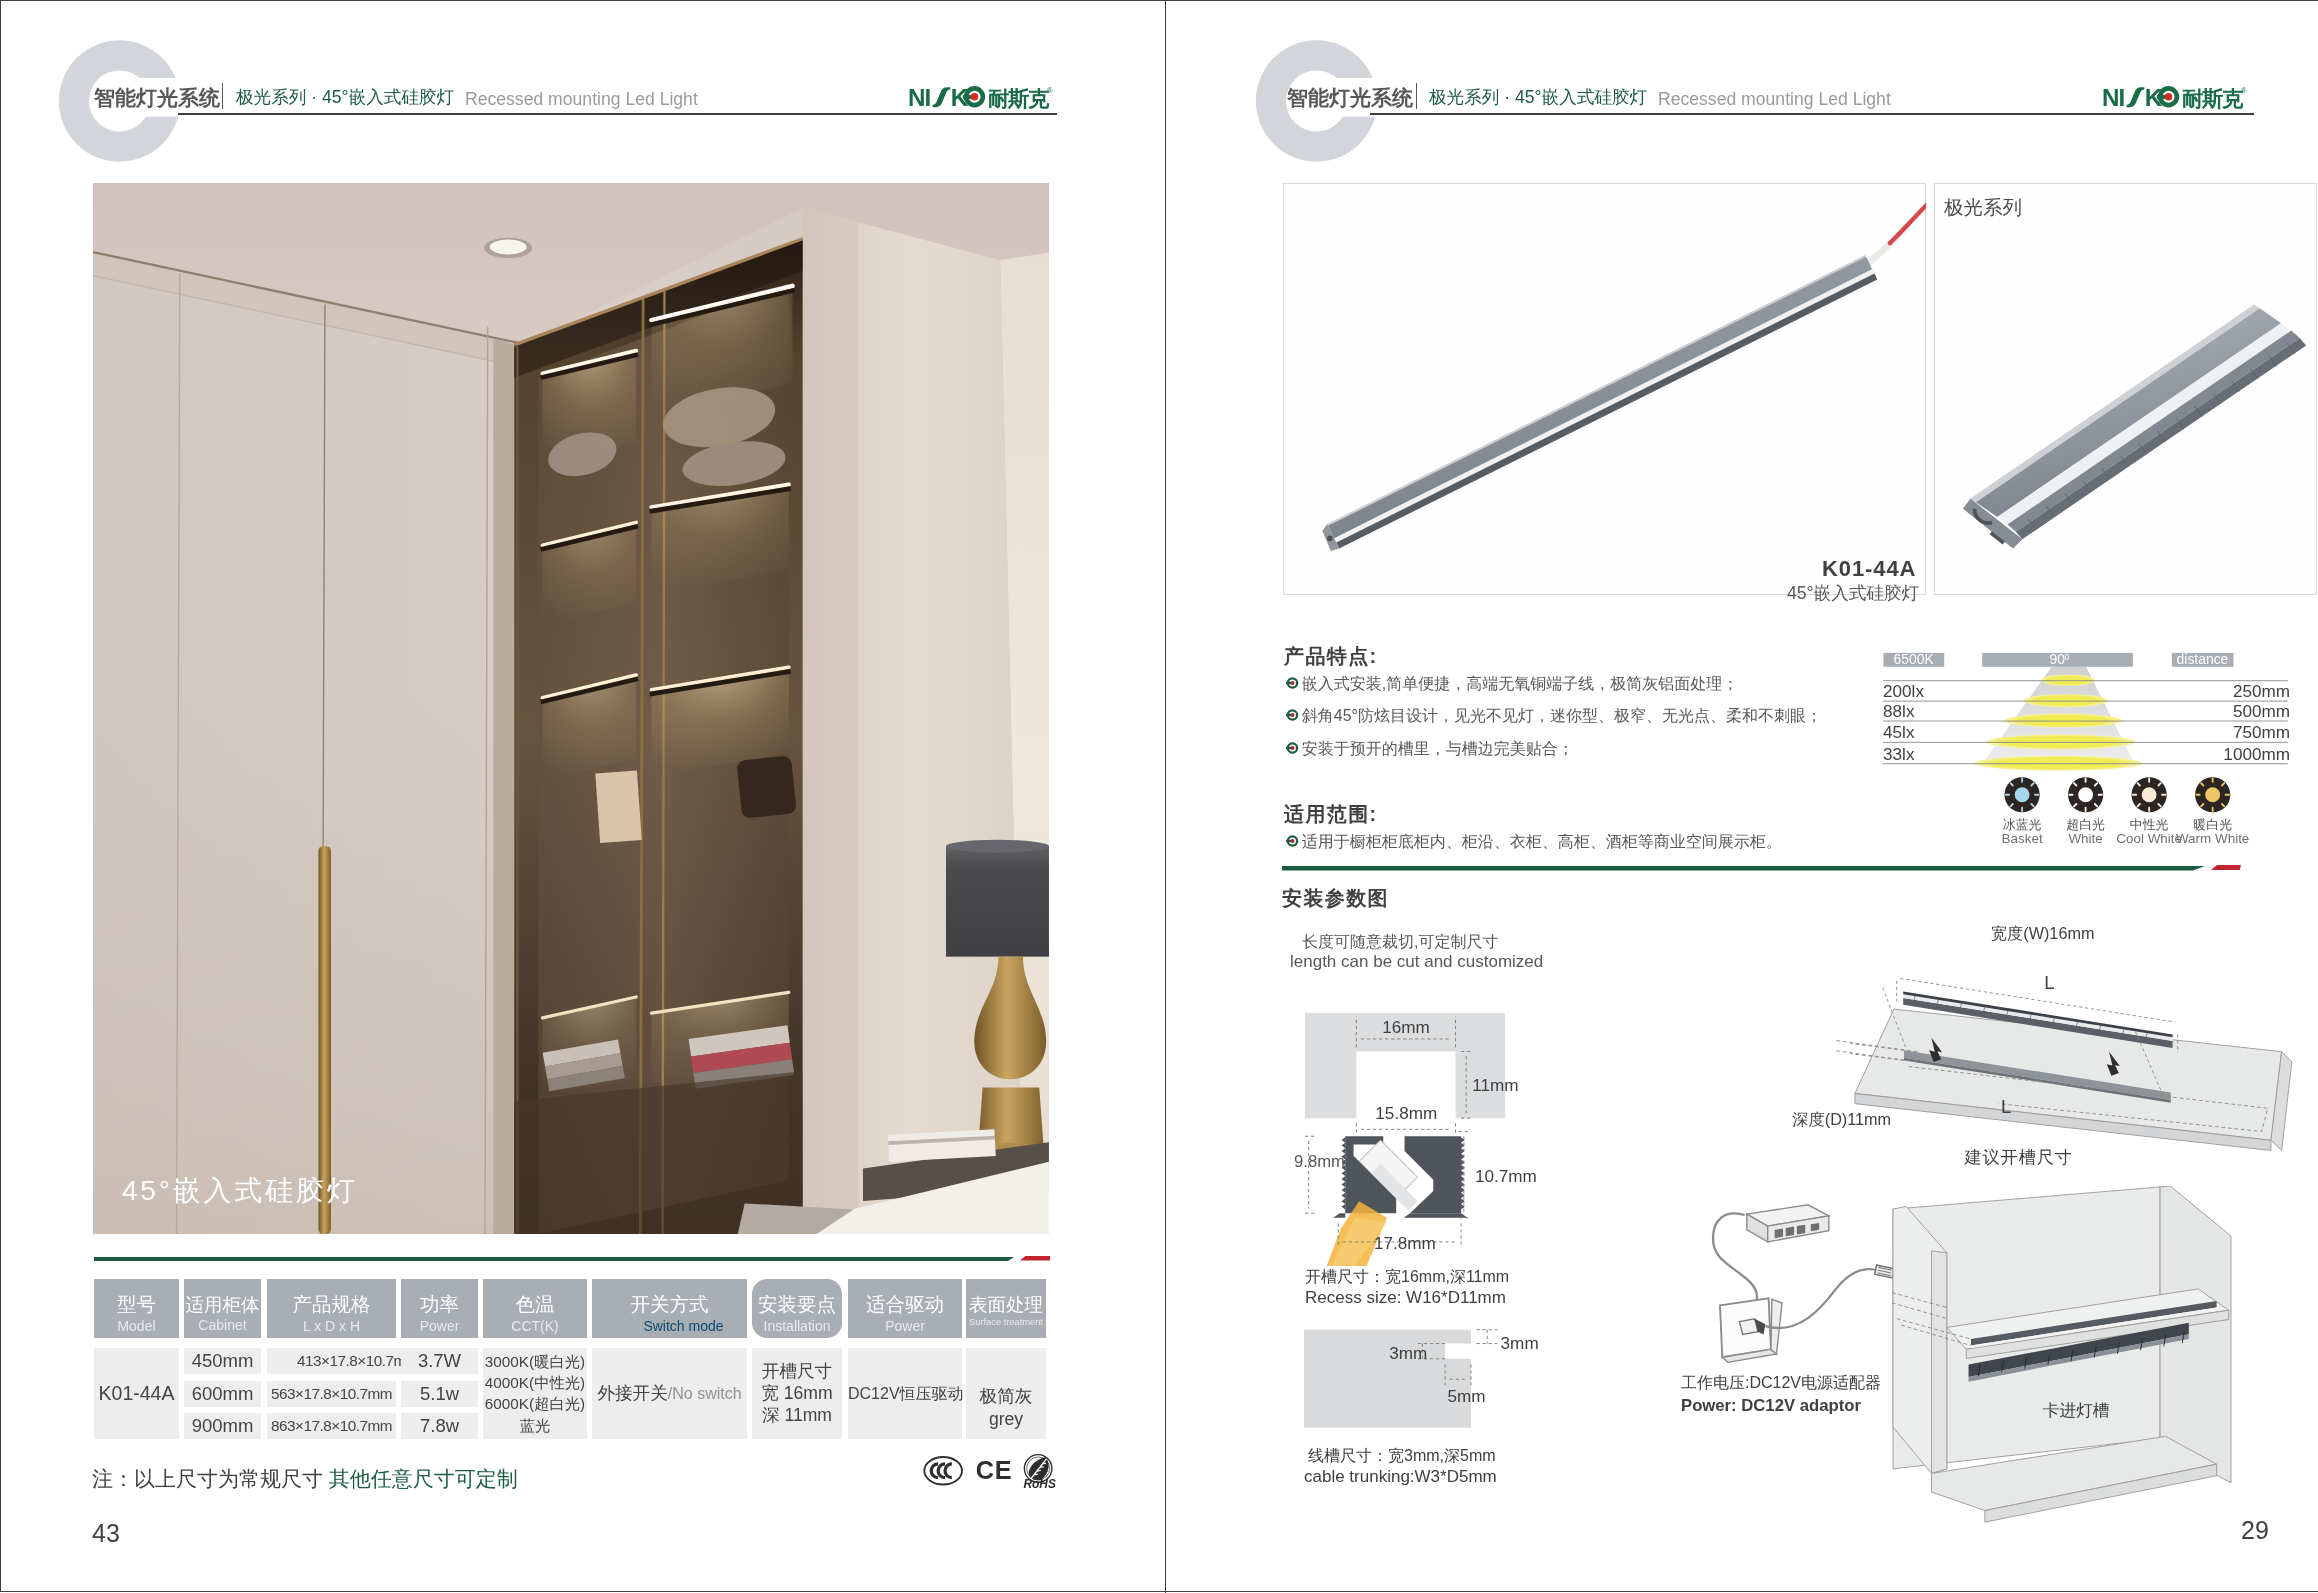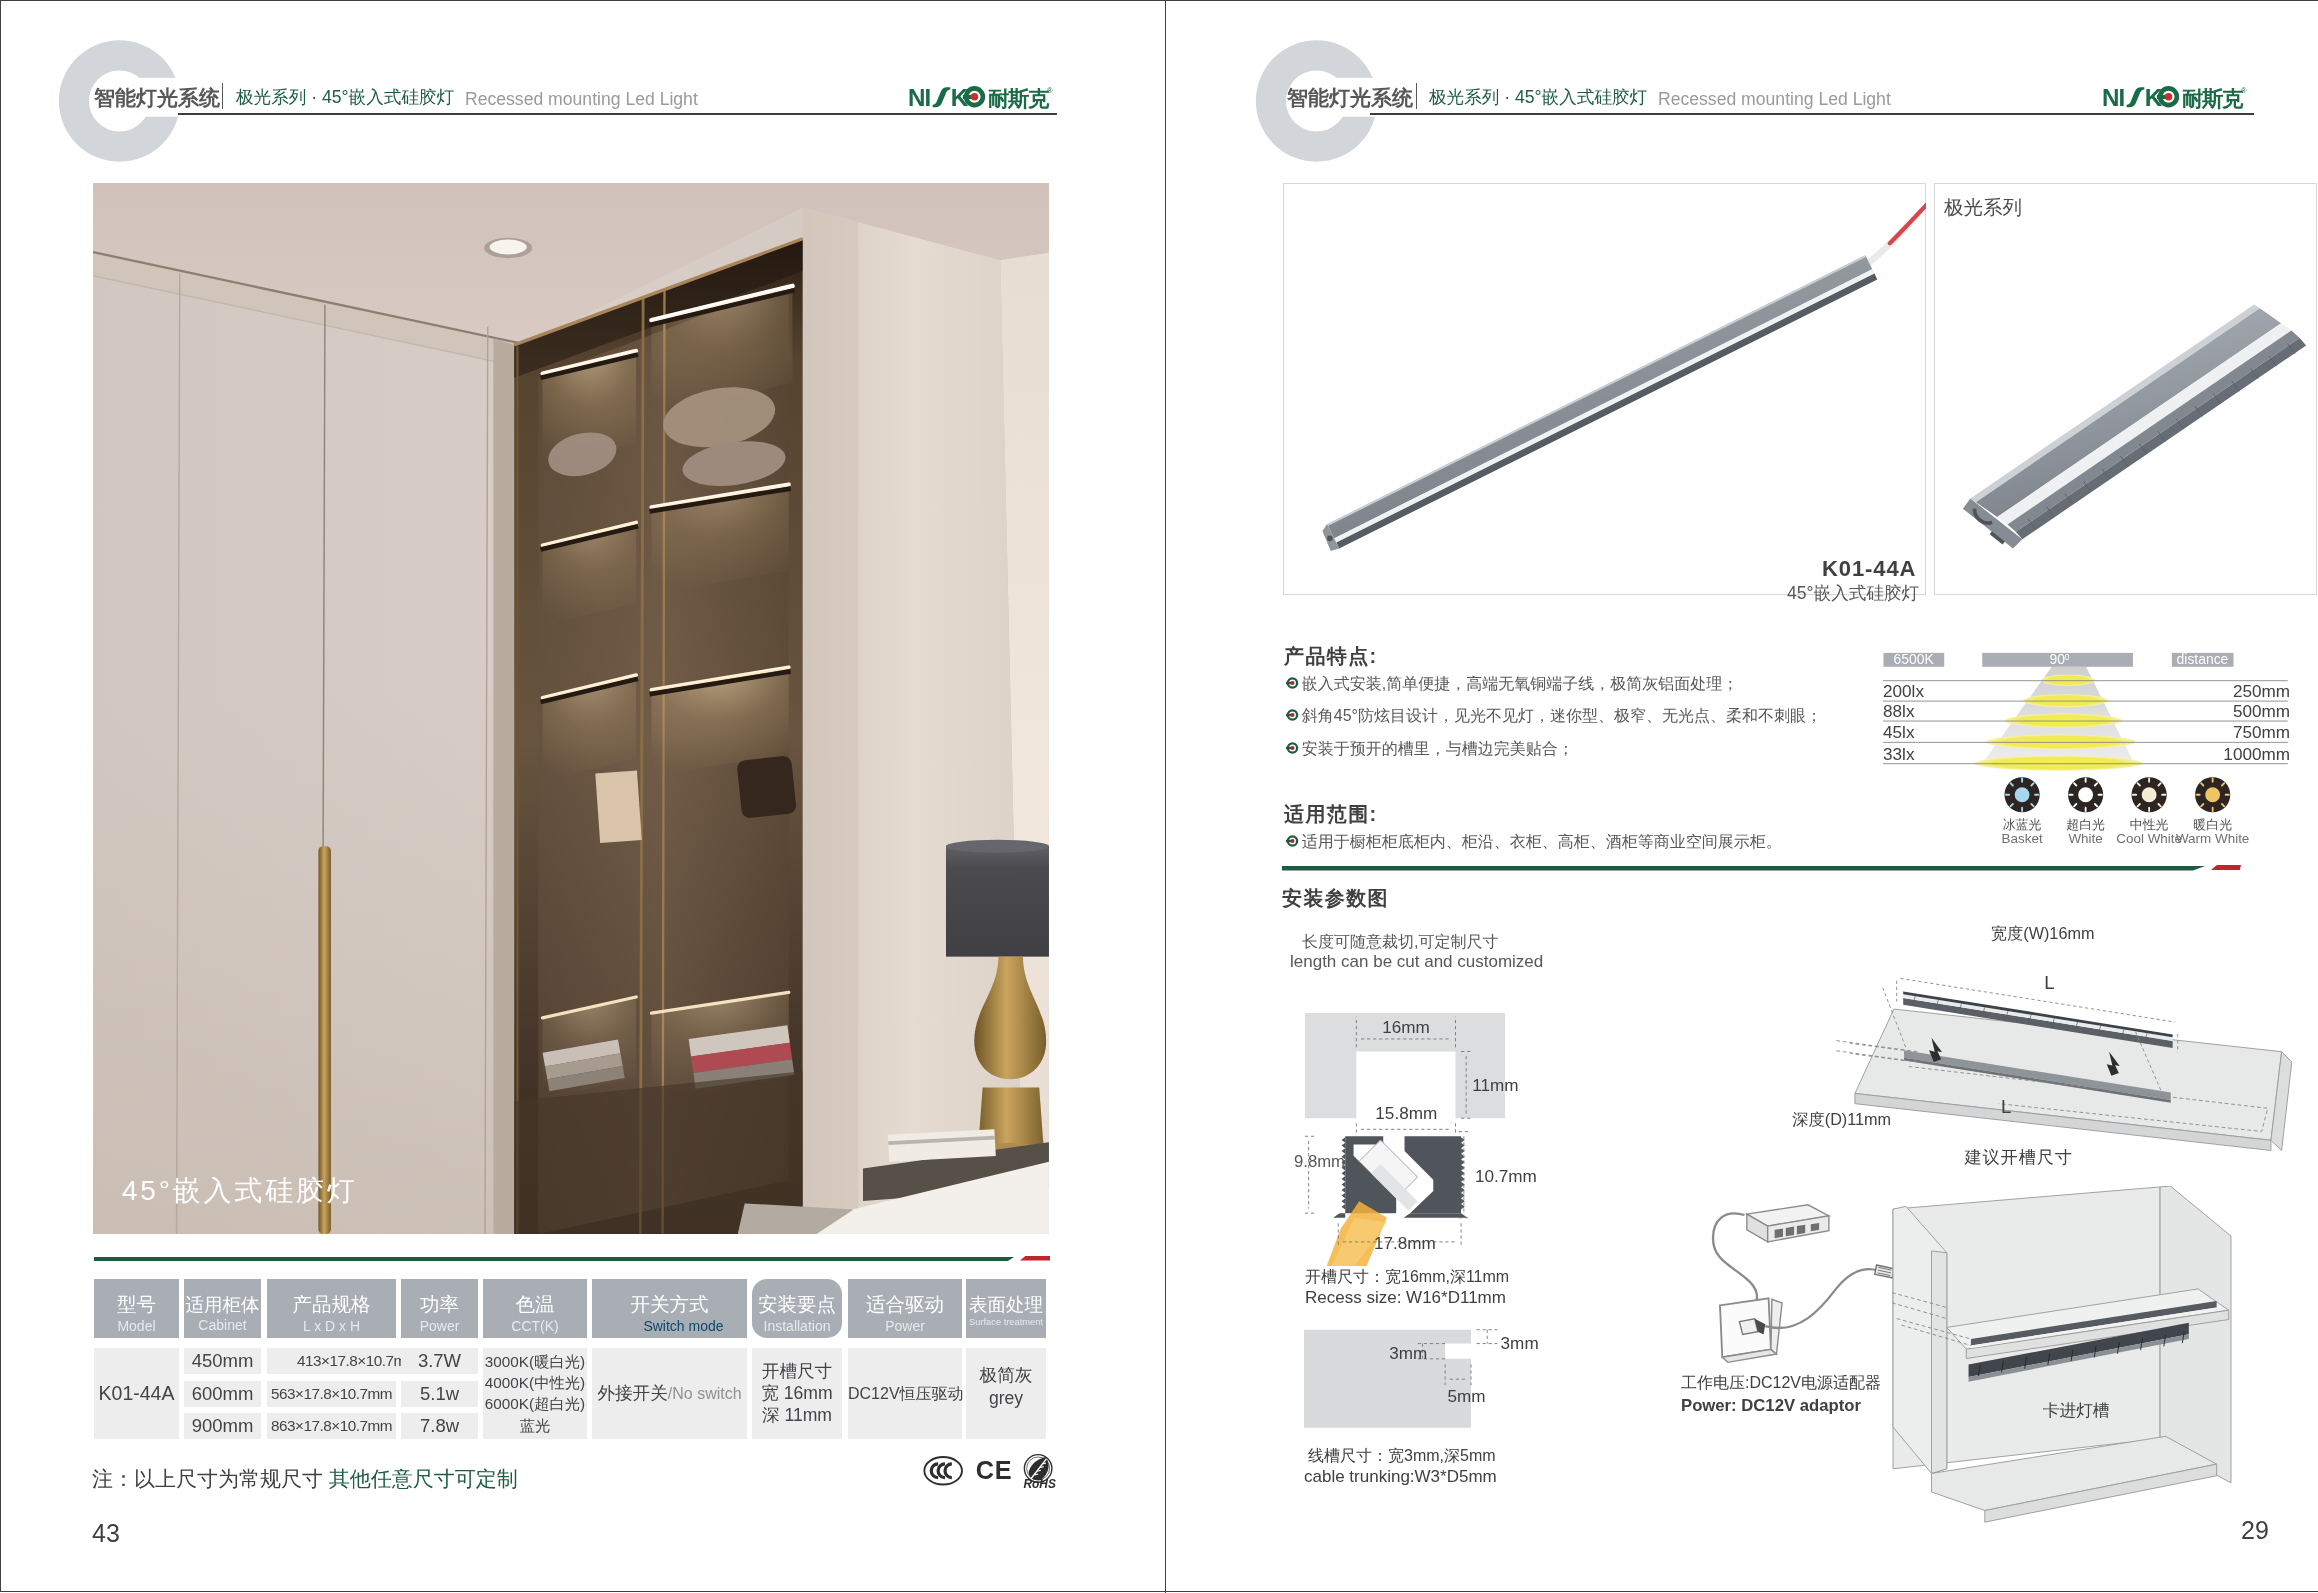--- a/index.html
+++ b/index.html
@@ -309,21 +309,21 @@
 <div class="gtable-c" style="left:401px;top:1413px;width:77px;height:26.4px;font-size:18.5px;line-height:26.4px;">7.8w</div>
 
 <div class="gtable-c" style="left:483px;top:1348px;width:104px;height:91px;font-size:15.3px;line-height:21.3px;padding-top:2.8px;box-sizing:border-box;white-space:nowrap;">3000K(暖白光)<br>4000K(中性光)<br>6000K(超白光)<br>蓝光</div>
 
 <div class="gtable-c" style="left:592px;top:1348px;width:155px;height:91px;font-size:17.6px;line-height:91px;white-space:nowrap;">外接开关<span style="color:#909194;font-size:16px;">/No switch</span></div>
 
 <div class="gtable-c" style="left:752px;top:1348px;width:90px;height:91px;font-size:17.6px;line-height:22px;padding-top:11.6px;box-sizing:border-box;">开槽尺寸<br>宽 16mm<br>深 11mm</div>
 
 <div class="gtable-c" style="left:848px;top:1348px;width:114px;height:91px;font-size:16px;line-height:91px;white-space:nowrap;">DC12V恒压驱动</div>
 
-<div class="gtable-c" style="left:966px;top:1348px;width:80px;height:91px;font-size:17.6px;line-height:23px;padding-top:16px;box-sizing:border-box;">极简灰<br>grey</div>
+<div class="gtable-c" style="left:966px;top:1348px;width:80px;height:91px;font-size:17.6px;line-height:23px;padding-top:37px;box-sizing:border-box;">极简灰<br>grey</div>
 
 <div class="abs" style="left:92px;top:1465px;font-size:21px;color:#3f4042;">注：以上尺寸为常规尺寸 <span style="color:#1d5c41;">其他任意尺寸可定制</span></div>
 
 <svg class="abs" style="left:920px;top:1451px;" width="139" height="39" viewBox="0 0 300 85">
 <g stroke="#2e2e2e" fill="none">
 <ellipse cx="49" cy="43" rx="41" ry="30" stroke-width="4"></ellipse>
 <path d="M38 28 a15 15 0 1 0 0 30 M53 28 a15 15 0 1 0 0 30 M68 28 a15 15 0 1 0 0 30" stroke-width="7"></path>
 </g>
 <text x="120" y="62" font-family="Liberation Sans" font-size="55" font-weight="bold" fill="#2e2e2e" letter-spacing="2">CE</text>
 <g transform="translate(222,5)">

